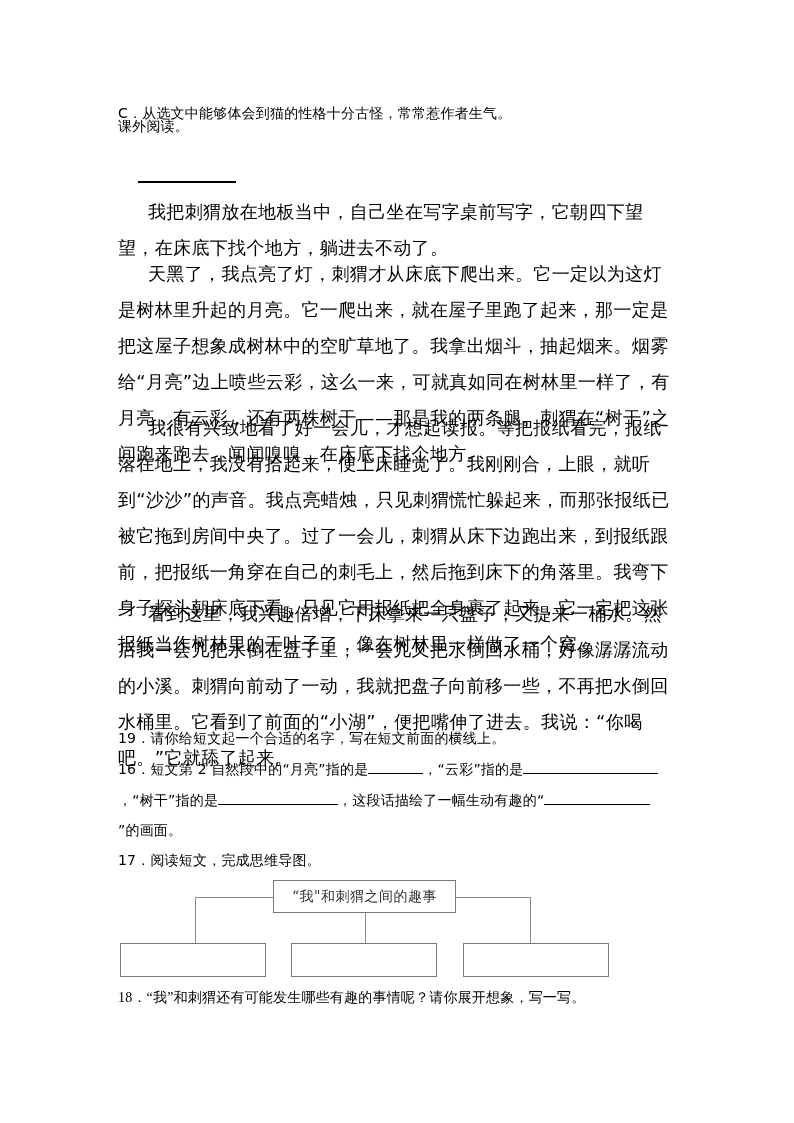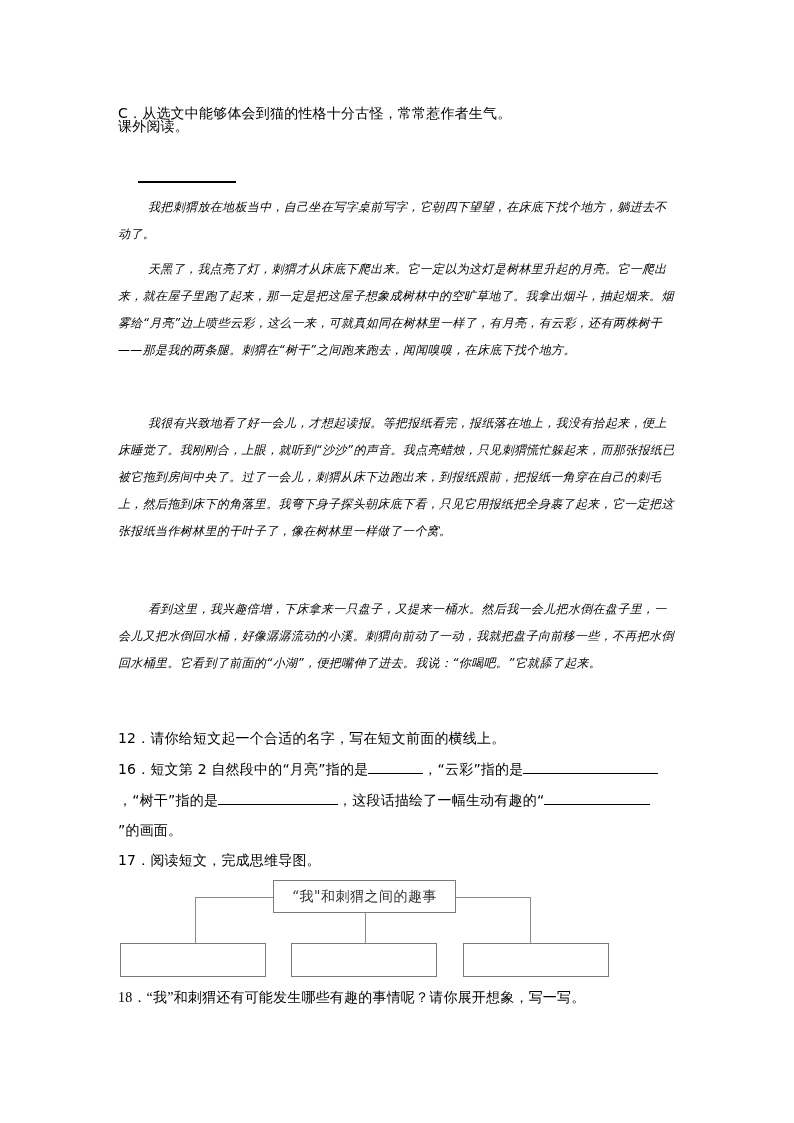--- a/index.html
+++ b/index.html
@@ -1,39 +1,39 @@
 <!DOCTYPE html>
 <html><head>
 <meta charset="utf-8">
 <style>
   html, body { margin:0; padding:0; background:#ffffff; }
   body { width:794px; height:1123px; position:relative; overflow:hidden;
          font-family:"DejaVu Sans", "Liberation Sans", sans-serif; color:#000; }
   .line { position:absolute; left:118px; font-size:14px; line-height:16px; white-space:nowrap; letter-spacing:0.2px;text-align:right; }
-  .para { position:absolute; left:118px; width:560px; font-size:12px; line-height:27px; text-indent:30px; letter-spacing:0.35px;font-style:italic; }
+  .para { position:absolute; left:118px; width:560px; font-size:18px; line-height:36px; text-indent:30px; letter-spacing:0.35px; }
   .blank { display:inline-block; border-bottom:1px solid #000; height:13px; vertical-align:baseline; }
   .title-line { position:absolute; left:138px; top:181px; width:98px; height:0; border-top:2px solid #000; }
   .mm-box { position:absolute; border:1px solid #7a7a7a; background:#fff; box-sizing:border-box; }
   .mm-line { position:absolute; background:#8a8a8a; }
   .mm-center { left:273px; top:880px; width:183px; height:33px; font-family:"DejaVu Serif","Liberation Serif",serif; font-size:14px; color:#333; text-align:center; line-height:31px; letter-spacing:0.5px; }
 </style>
 </head>
 <body>
 
 <div class="line" style="top:105px;">C．从选文中能够体会到猫的性格十分古怪，常常惹作者生气。</div>
 <div class="line" style="top:118px;">课外阅读。</div>
 
 <div class="title-line"></div>
 
 <div class="para" style="top:194px;">我把刺猬放在地板当中，自己坐在写字桌前写字，它朝四下望望，在床底下找个地方，躺进去不动了。</div>
 <div class="para" style="top:256px;">天黑了，我点亮了灯，刺猬才从床底下爬出来。它一定以为这灯是树林里升起的月亮。它一爬出来，就在屋子里跑了起来，那一定是把这屋子想象成树林中的空旷草地了。我拿出烟斗，抽起烟来。烟雾给“月亮”边上喷些云彩，这么一来，可就真如同在树林里一样了，有月亮，有云彩，还有两株树干——那是我的两条腿。刺猬在“树干”之间跑来跑去，闻闻嗅嗅，在床底下找个地方。</div>
 <div class="para" style="top:410px;">我很有兴致地看了好一会儿，才想起读报。等把报纸看完，报纸落在地上，我没有拾起来，便上床睡觉了。我刚刚合，上眼，就听到“沙沙”的声音。我点亮蜡烛，只见刺猬慌忙躲起来，而那张报纸已被它拖到房间中央了。过了一会儿，刺猬从床下边跑出来，到报纸跟前，把报纸一角穿在自己的刺毛上，然后拖到床下的角落里。我弯下身子探头朝床底下看，只见它用报纸把全身裹了起来，它一定把这张报纸当作树林里的干叶子了，像在树林里一样做了一个窝。</div>
 <div class="para" style="top:596px;">看到这里，我兴趣倍增，下床拿来一只盘子，又提来一桶水。然后我一会儿把水倒在盘子里，一会儿又把水倒回水桶，好像潺潺流动的小溪。刺猬向前动了一动，我就把盘子向前移一些，不再把水倒回水桶里。它看到了前面的“小湖”，便把嘴伸了进去。我说：“你喝吧。”它就舔了起来。</div>
 
-<div class="line" style="top:730px;">12．请你给短文起一个合适的名字，写在短文前面的横线上。</div>
+<div class="line" style="top:730px;">19．请你给短文起一个合适的名字，写在短文前面的横线上。</div>
 
 <div class="line" style="top:760px;">
   <span>16．短文第 2 自然段中的“月亮”指的是</span><span class="blank" style="width:55px;"></span><span>，“云彩”指的是</span><span class="blank" style="width:135px;"></span>
 </div>
 <div class="line" style="top:791px;">
   <span>，“树干”指的是</span><span class="blank" style="width:120px;"></span><span>，这段话描绘了一幅生动有趣的“</span><span class="blank" style="width:106px;"></span>
 </div>
 <div class="line" style="top:822px;">”的画面。</div>
 
 <div class="line" style="top:852px;">17．阅读短文，完成思维导图。</div>

